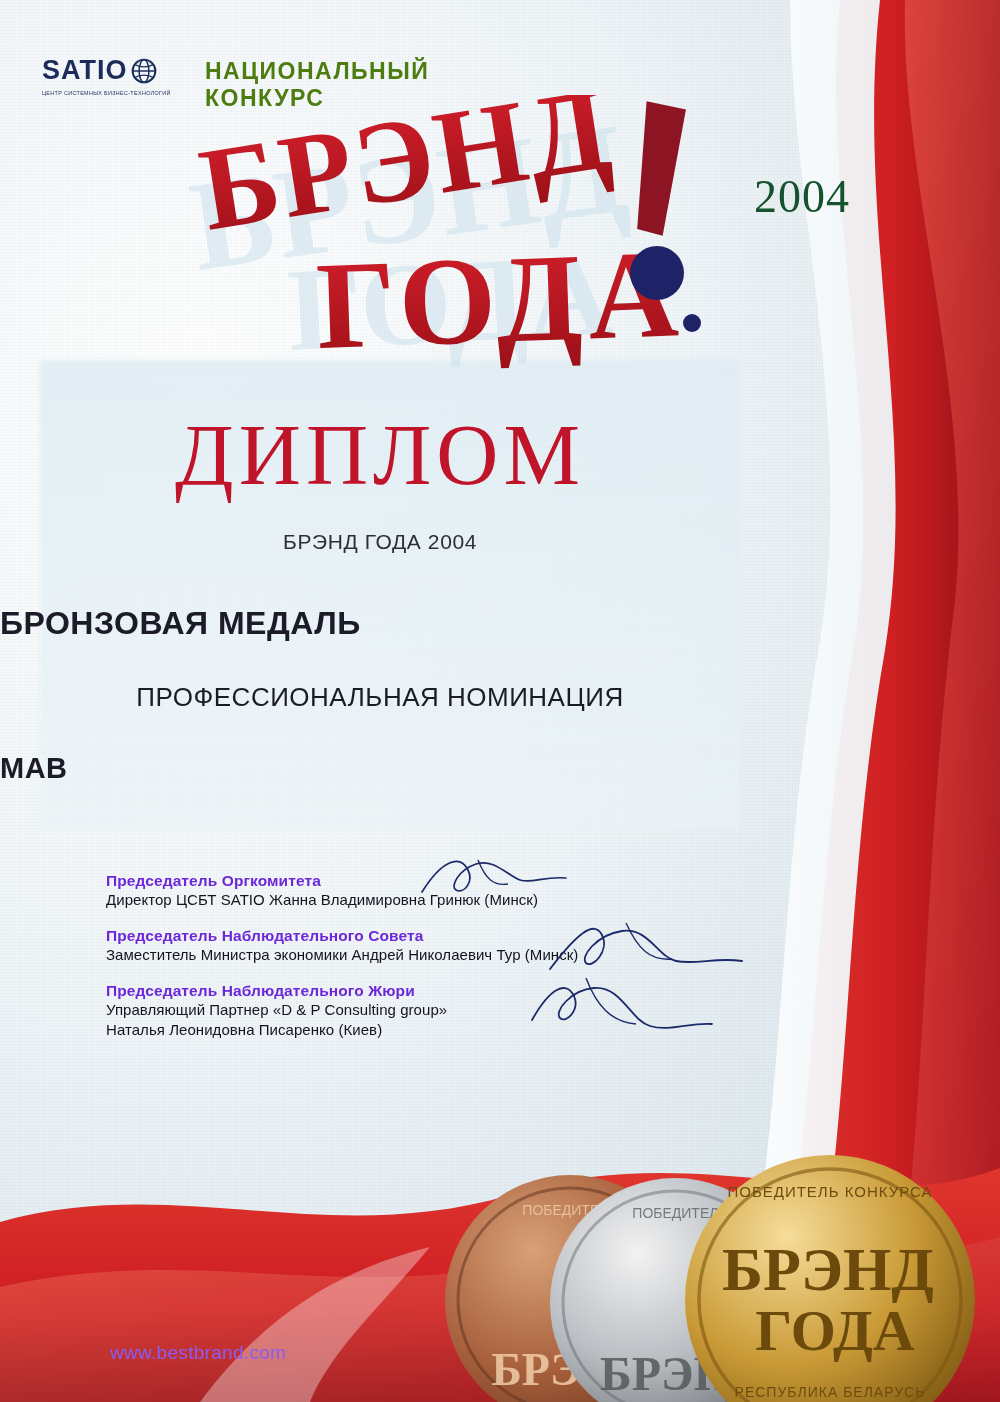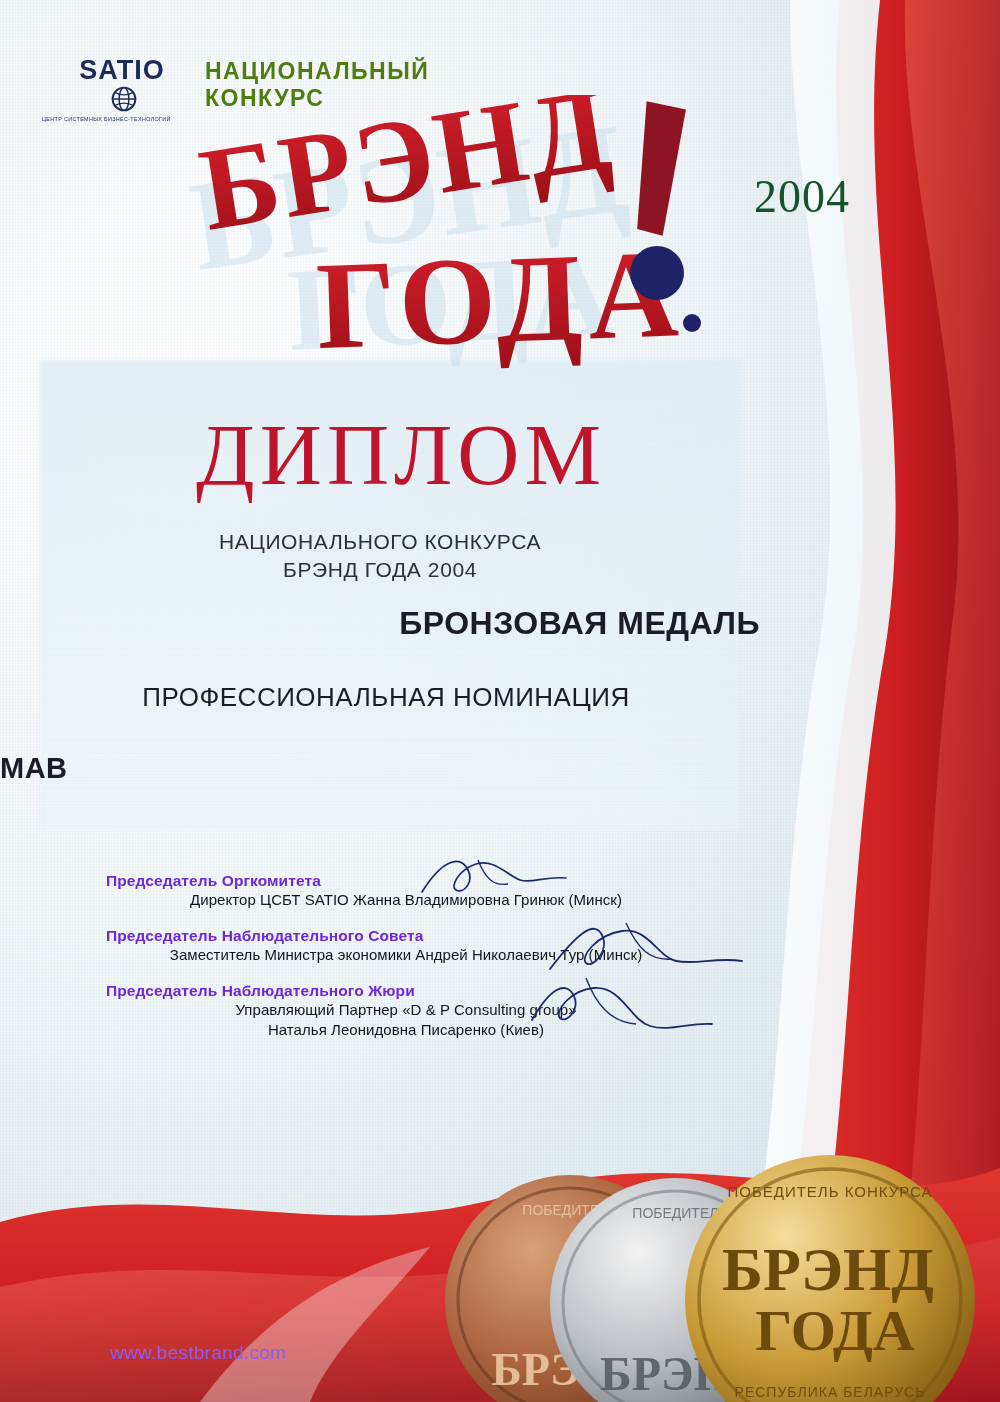--- a/index.html
+++ b/index.html
@@ -54,21 +54,20 @@
   }
   
   .logo {
     position: absolute;
     left: 42px; top: 55px;
     width: 160px;
   }
   .logo-row {
     display: flex;
     align-items: center;
-    flex-direction: column;
   }
   .logo-word {
     font-family: "Liberation Sans", sans-serif;
     font-weight: bold;
     font-size: 27px;
     letter-spacing: 1px;
     color: #1b2b5a;
   }
   .logo-globe {
     width: 26px; height: 26px;
@@ -110,51 +109,49 @@
   .diploma {
     position: absolute;
     left: 0; top: 405px;
     width: 760px;
     text-align: center;
     font-family: "Liberation Serif", serif;
     font-size: 86px;
     letter-spacing: 5px;
     color: #c0142a;
     font-weight: normal;
-    padding-left: 21px;
   }
   .sub1 {
     position: absolute;
     left: 0; top: 528px;
     width: 760px;
     text-align: center;
     font-size: 21px;
     letter-spacing: .6px;
     color: #2e2e3a;
     line-height: 28px;
   }
   .medal-line {
     position: absolute;
     left: 0; top: 605px;
     width: 760px;
-    text-align: right;
+    text-align: left;
     font-size: 32px;
     font-weight: bold;
     letter-spacing: .5px;
     color: #1c1c28;
   }
   .nomination {
     position: absolute;
     left: 0; top: 682px;
     width: 760px;
     text-align: center;
     font-size: 26px;
     letter-spacing: .5px;
     color: #1c1c28;
-    padding-left: 6px;
   }
   .brand-name {
     position: absolute;
     left: 0; top: 752px;
     width: 760px;
     text-align: left;
     font-size: 29px;
     font-weight: bold;
     letter-spacing: .5px;
     color: #1c1c28;
@@ -173,21 +170,20 @@
     font-size: 15.5px;
     font-weight: bold;
     color: #6d28d9;
     letter-spacing: .1px;
   }
   .sig-person {
     font-size: 15px;
     color: #14141e;
     line-height: 20px;
     letter-spacing: .05px;
-    text-align: center;
   }
   .scribble {
     position: absolute;
     pointer-events: none;
   }
   .scribble-1 { left: 310px; top: -22px; }
   .scribble-2 { left: 440px; top: -10px; }
   .scribble-3 { left: 420px; top: -8px; }
   
   .medals {
@@ -294,21 +290,20 @@
     </g>
 
     <circle cx="522" cy="228" r="9" fill="#1e2266"></circle>
   </svg>
 
   <div class="year">2004</div>
 
   <div class="diploma">ДИПЛОМ</div>
 
   <div class="sub1">
-    <div>НАЦИОНАЛЬНОГО КОНКУРСА</div>
     <div>БРЭНД ГОДА 2004</div>
   </div>
 
   <div class="medal-line">БРОНЗОВАЯ МЕДАЛЬ</div>
   <div class="nomination">ПРОФЕССИОНАЛЬНАЯ НОМИНАЦИЯ</div>
   <div class="brand-name">MAB</div>
 
   <div class="signatures">
 
     <div class="sig-block">

